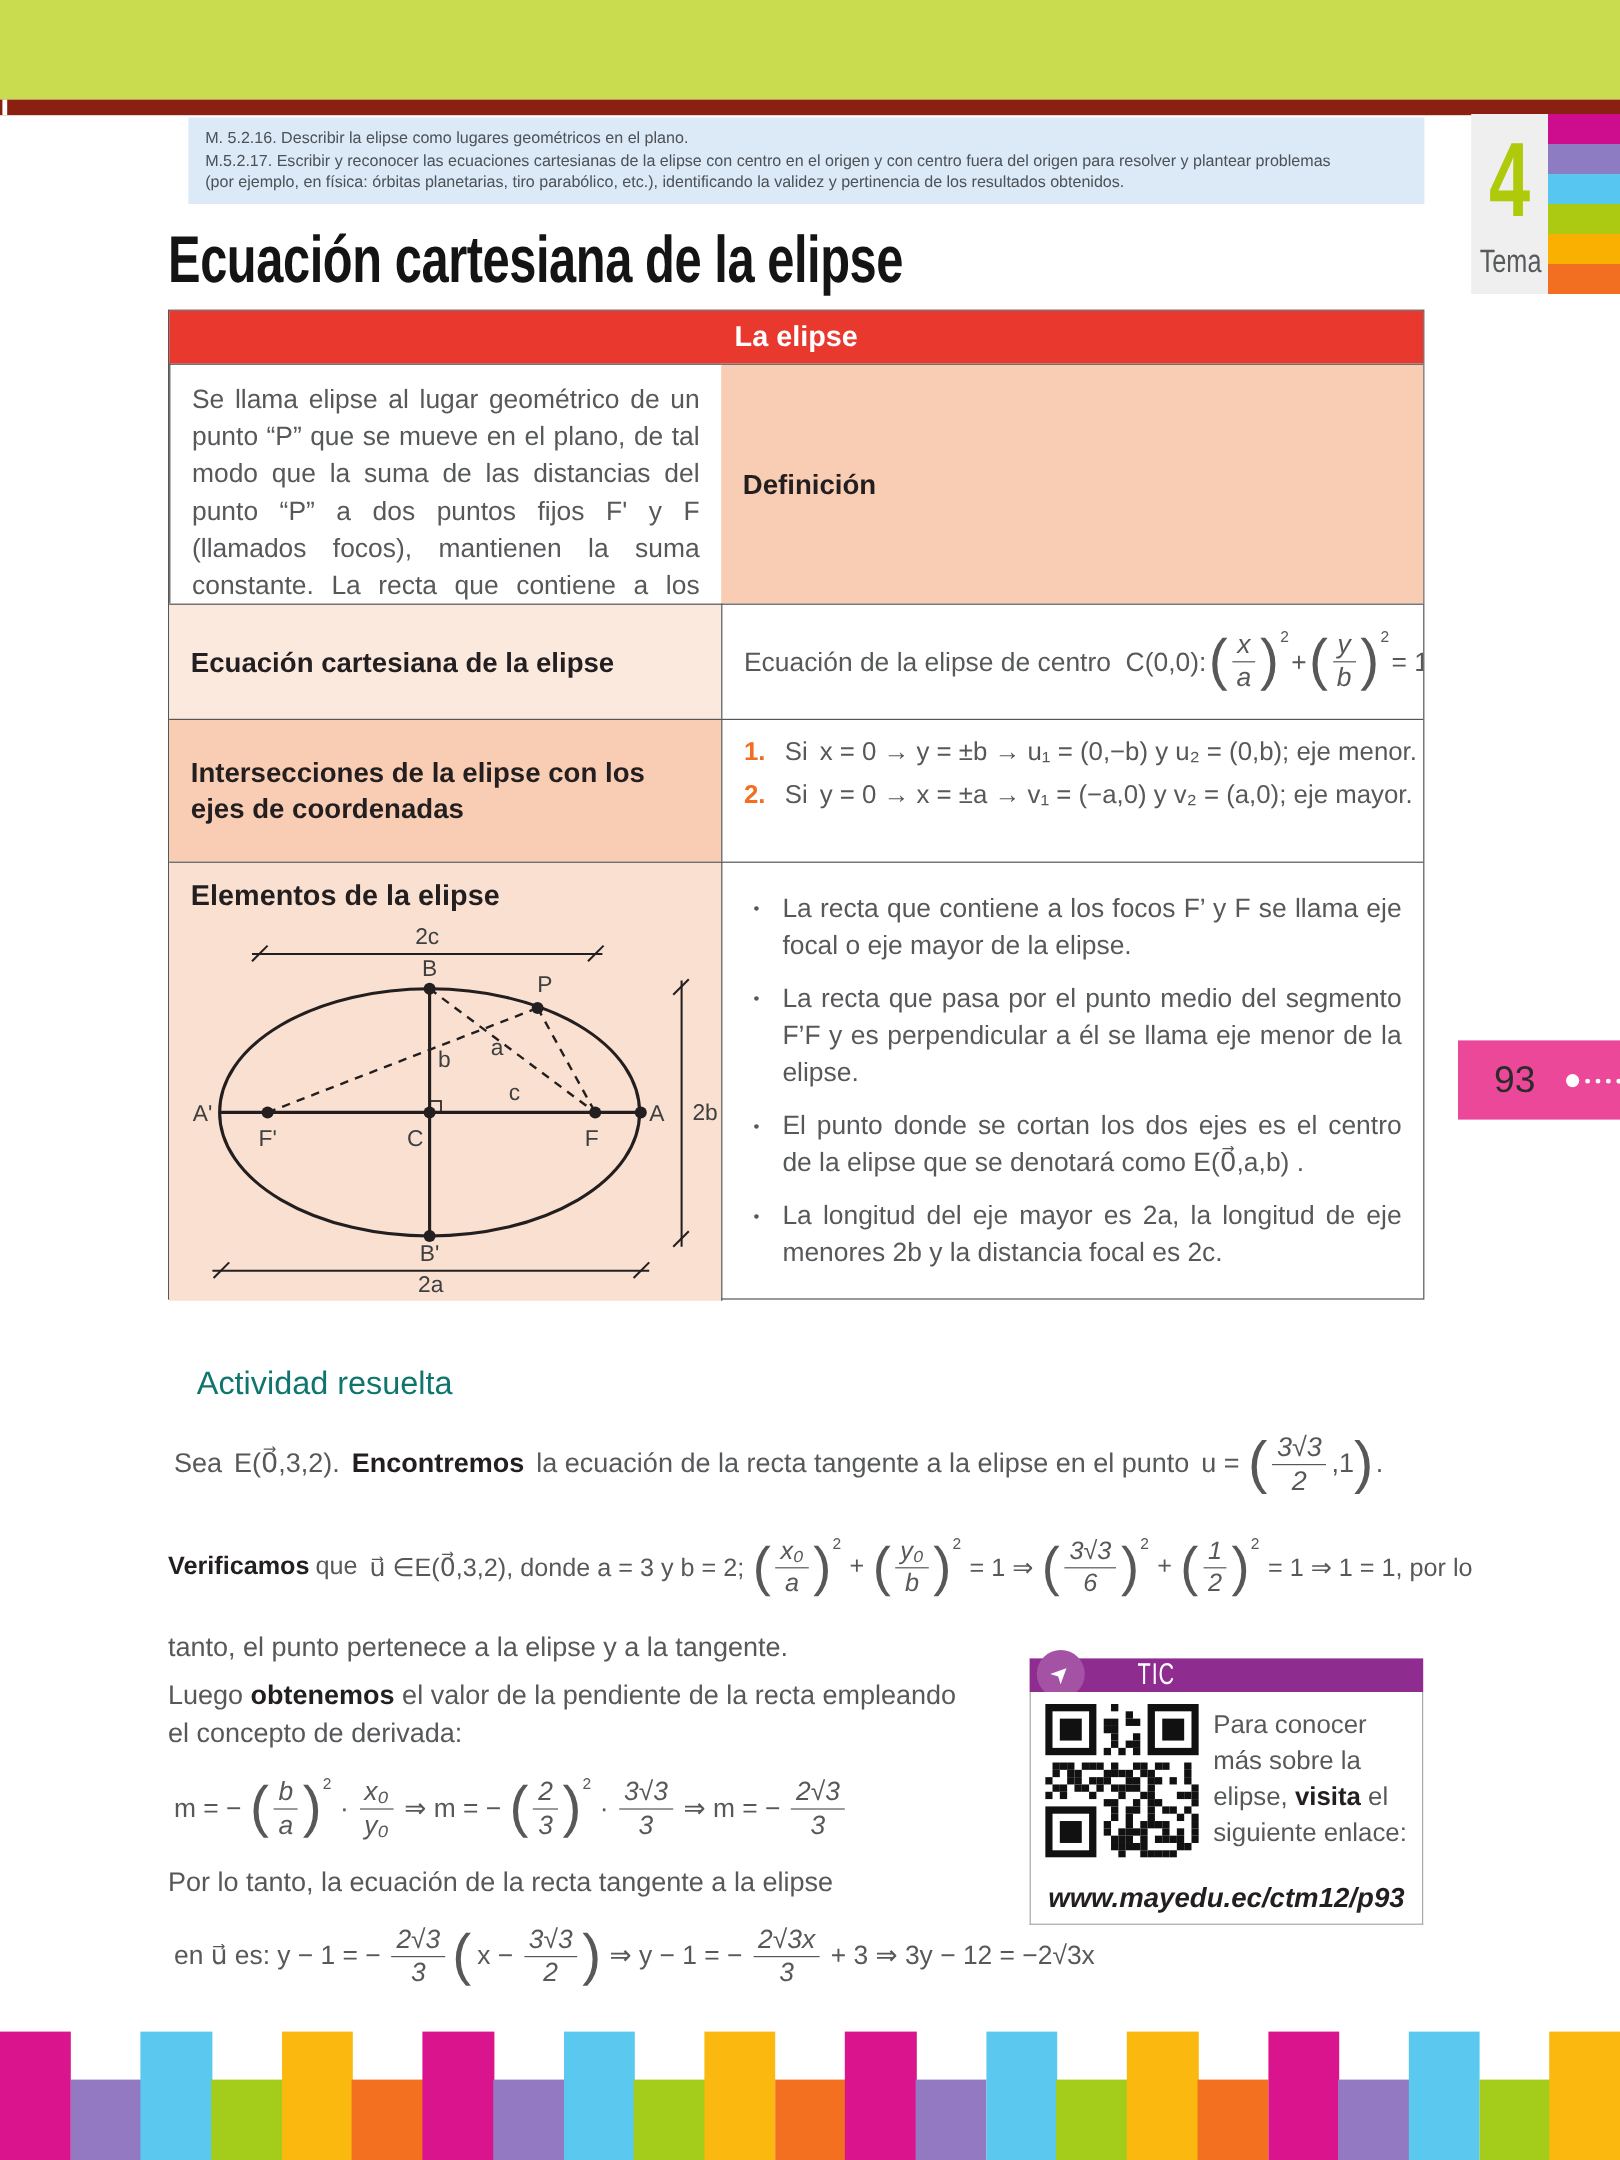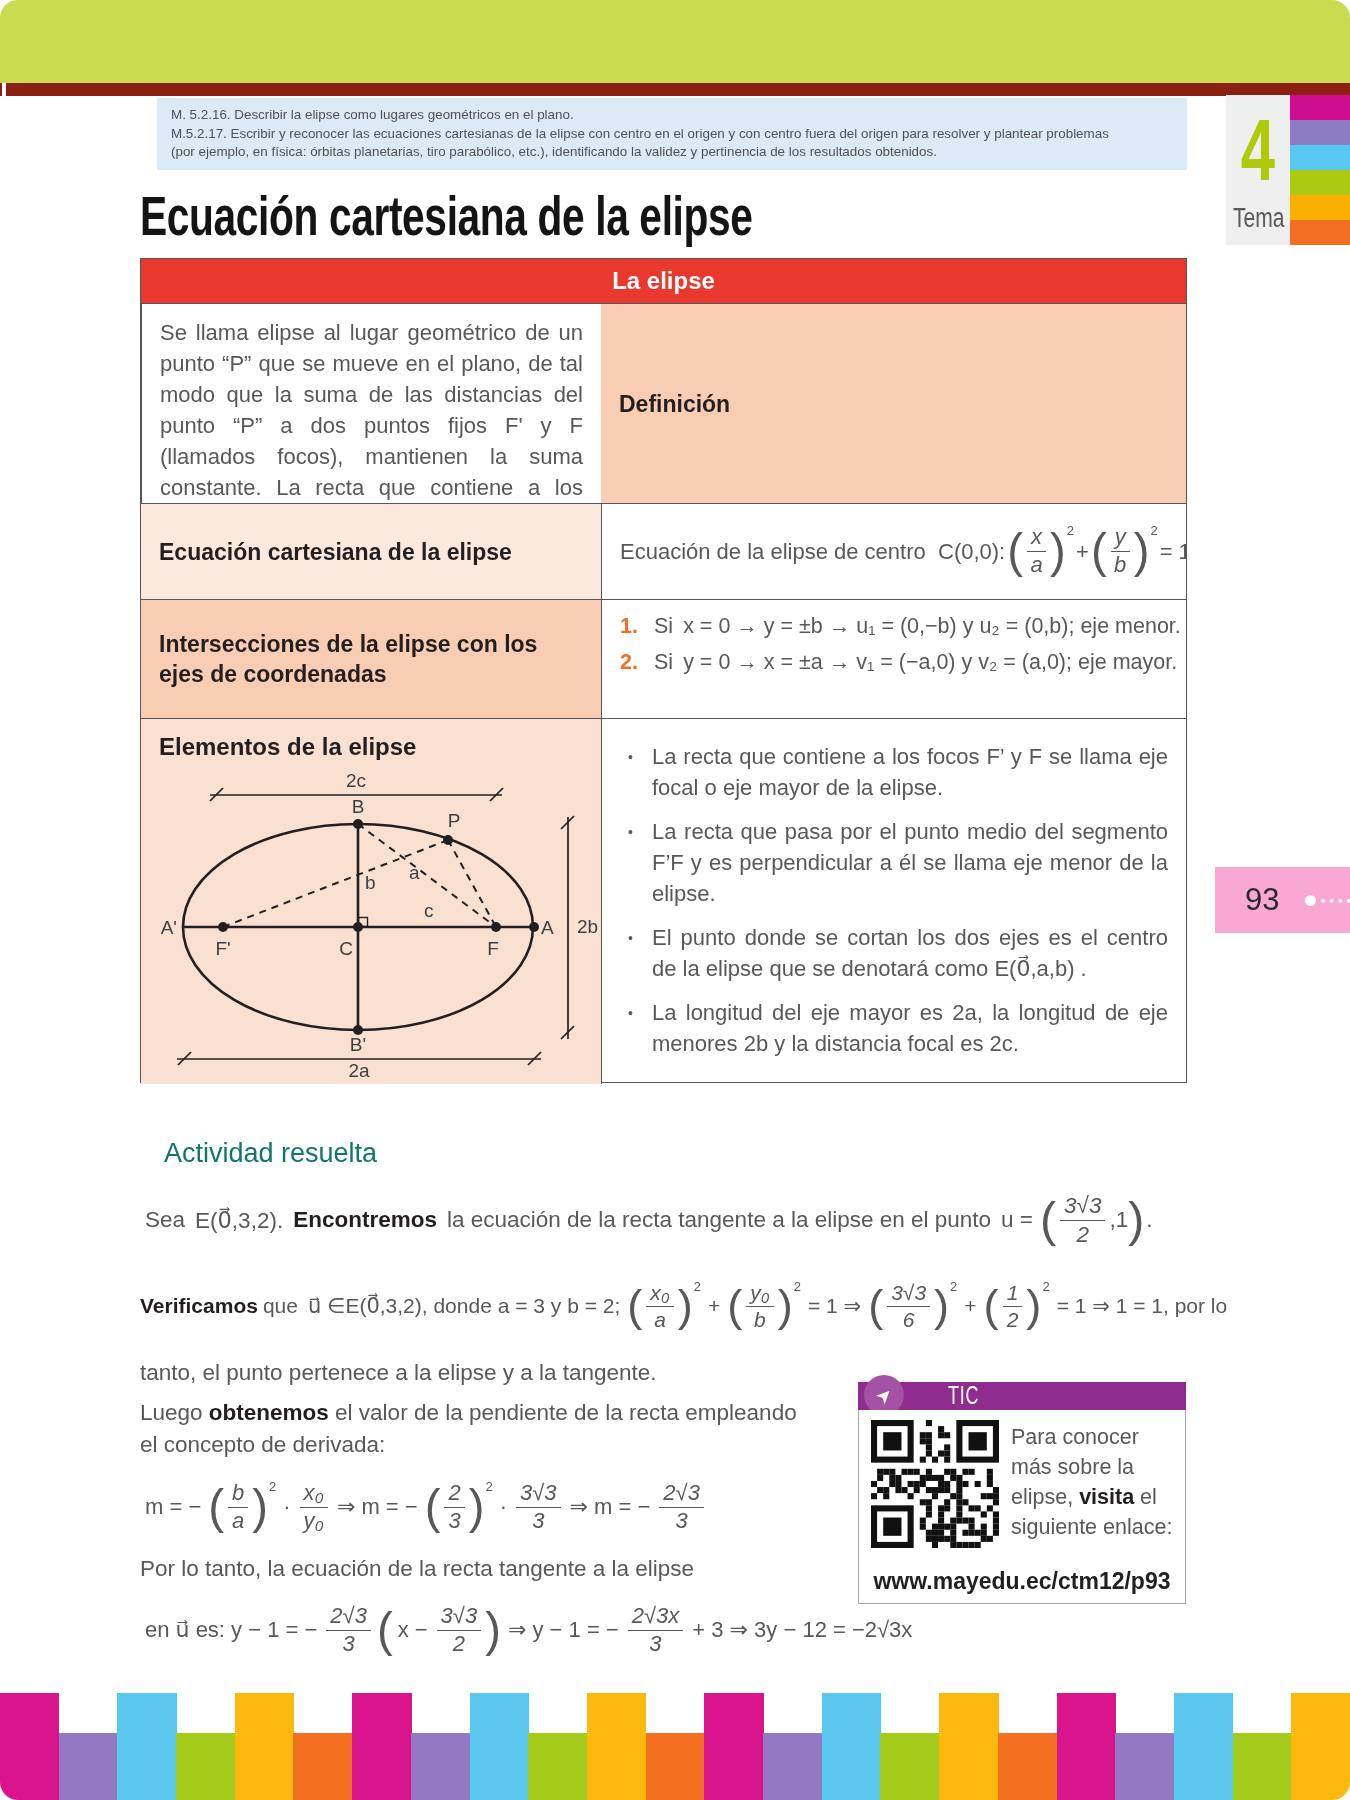--- a/index.html
+++ b/index.html
@@ -1,19 +1,19 @@
 <!DOCTYPE html>
 <html><head>
 <meta charset="utf-8">
 <style>
   * { margin:0; padding:0; box-sizing:border-box; }
   html,body { background:#ffffff; }
   .page {
     position:relative; width:1350px; height:1800px; overflow:hidden;
-    font-family:"Liberation Sans","DejaVu Sans",sans-serif; background:#fff;border-radius:18px;
+    font-family:"Liberation Sans","DejaVu Sans",sans-serif; background:#fff;
   }
   
   .band-green { position:absolute; left:0; top:0; width:1350px; height:83px; background:#C9DB4F; }
   .band-maroon { position:absolute; left:0; top:83px; width:1350px; height:13px; background:#8B2012; }
   .band-tick { position:absolute; left:2px; top:0; width:4px; height:13px; background:#fff; }
   
   .standards {
     position:absolute; left:157px; top:98px; width:1030px; height:72px;
     background:#DCE9F6; color:#4C5258; font-size:13.4px; line-height:18.6px;
     padding:8px 14px; overflow:hidden;
@@ -86,23 +86,23 @@
   .tic-circle { position:absolute; left:864px; top:1375px; width:40px; height:40px; border-radius:50%;
                 background:#A452A3; display:flex; align-items:center; justify-content:center; }
   .tic-cursor { color:#fff; font-size:19px; transform:rotate(-45deg); }
   .tic-label { position:absolute; left:948px; top:1381px; color:#fff; font-size:25px; font-weight:400;
                transform:scaleX(.72); transform-origin:left top; letter-spacing:1px; }
   .tic-body { position:absolute; left:858px; top:1410px; width:328px; height:194px;
               border:1px solid #A7A9AC; border-top:none; background:#fff; }
   .qr-wrap { position:absolute; left:12px; top:10px; width:128px; height:128px; }
   .tic-text { position:absolute; left:152px; top:12px; width:168px; font-size:21.5px; line-height:30px; color:#57585A; }
   .tic-link { position:absolute; left:0; bottom:8px; width:100%; text-align:center;
-              font-weight:600; font-size:23px; color:#231F20; }
-  
-  .pbadge { position:absolute; left:1215px; top:867px; width:135px; height:66px; background:#f9a8d4; }
+              font-style:italic; font-weight:600; font-size:23px; color:#231F20; }
+  
+  .pbadge { position:absolute; left:1215px; top:867px; width:135px; height:66px; background:#ec4899; }
   .pnum { position:absolute; left:30px; top:0; line-height:66px; font-size:31px; color:#2B2B2B; }
   .pdot { position:absolute; left:90px; top:28px; width:11px; height:11px; border-radius:50%; background:#fff; }
   .pdots { position:absolute; left:106px; top:32px; width:30px; border-top:4px dotted #fff; }
   
   #bottomBars { position:absolute; left:0; top:0; width:100%; height:100%; pointer-events:none; }
   .bbar { position:absolute; }
   svg text { font-family:"Liberation Sans","DejaVu Sans",sans-serif; }
 </style>
 </head>
 <body>

